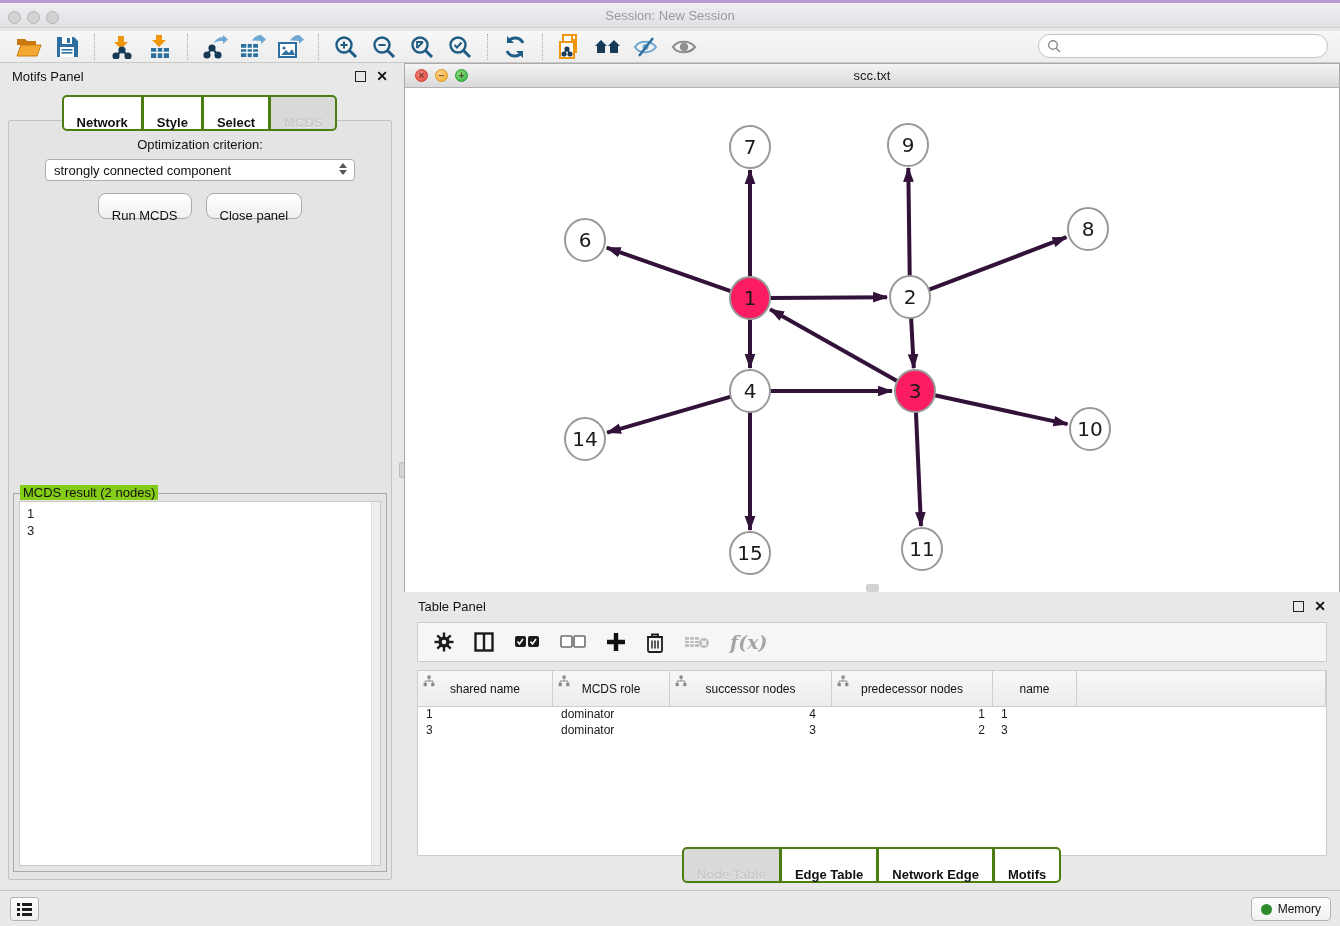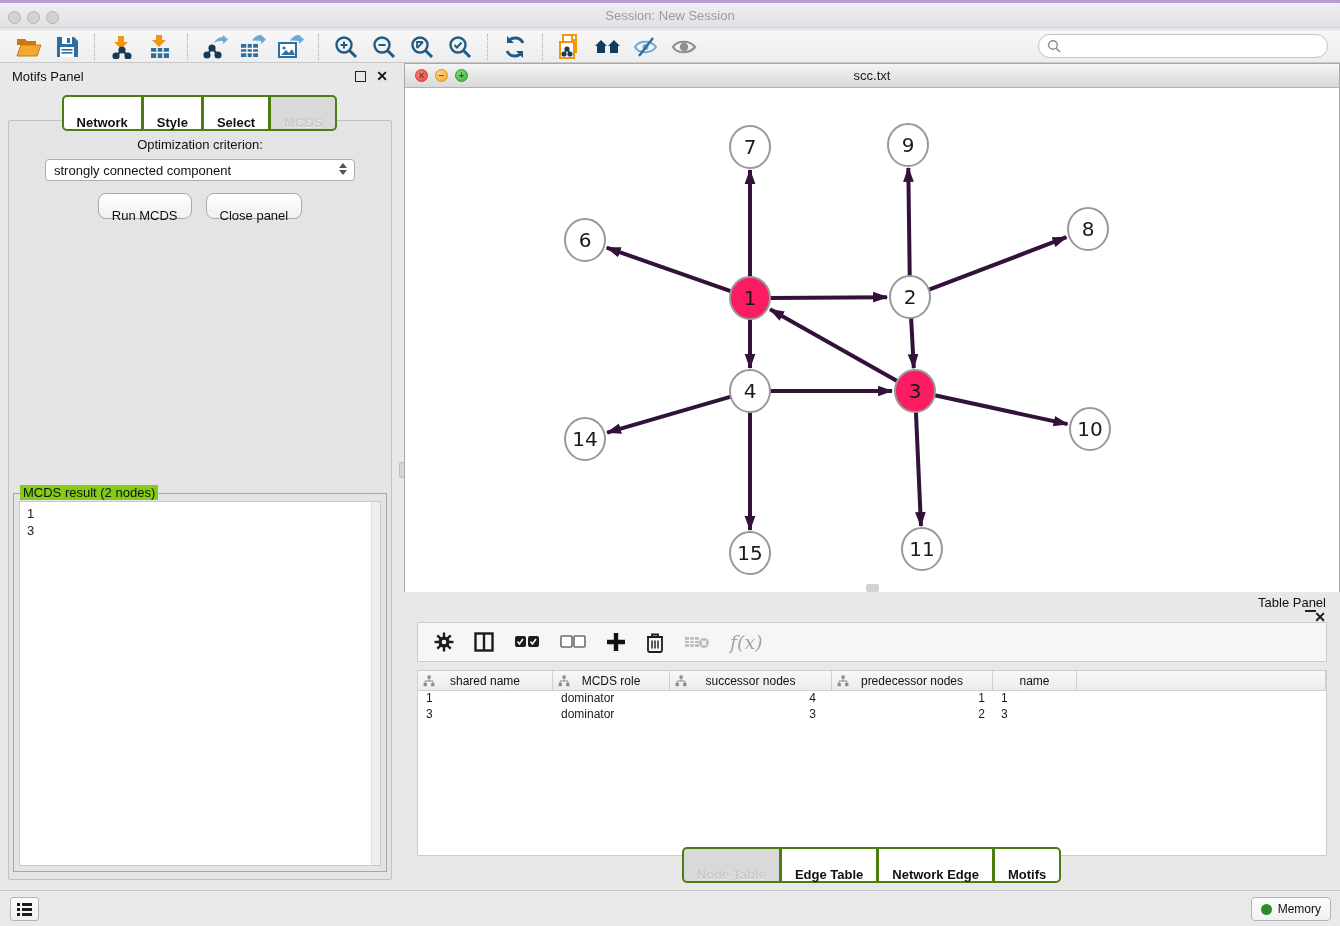--- a/index.html
+++ b/index.html
@@ -70,28 +70,28 @@
   .tl { position:absolute; top:5px; width:13px; height:13px; border-radius:50%;
     font-size:10px; font-weight:bold; text-align:center; line-height:12px; color:rgba(60,30,20,0.7); }
   .tl-close { left:10px; background:radial-gradient(circle at 35% 30%, #f4837a, #e4493d); border:1px solid #cf3a2e; }
   .tl-min { left:30px; background:radial-gradient(circle at 35% 30%, #fdd287, #f3a92f); border:1px solid #d8951f; }
   .tl-max { left:50px; background:radial-gradient(circle at 35% 30%, #8ada7a, #2fb440); border:1px solid #26992f; }
   .net-canvas { position:absolute; left:0; top:25px; width:934px; height:503px; background:#fff; }
   .net-grip { position:absolute; bottom:-1px; left:461px; width:13px; height:8px; background:#d2d2d2; border-radius:2px; }
 
   
   .table-panel { position:absolute; left:404px; top:592px; width:936px; height:298px; background:#e8e8e8; }
-  .tp-header { height:28px; display:flex; align-items:flex-end; padding:3px 14px;flex-direction:column; }
+  .tp-header { height:28px; display:flex; align-items:center; padding:3px 14px; }
   .tp-header .ph-title { font-size:13px; color:#111; flex:1; }
   .tp-toolbar { position:absolute; left:13px; right:13px; top:30px; height:40px;
     background:#f6f6f6; border:1px solid #cdcdcd; display:flex; align-items:center; gap:20px; padding-left:16px; }
-  .tp-ico { display:flex; align-items:center; justify-content:center; }
+  .tp-ico { display:flex; align-items:center; justify-content:center;font-weight:bold; }
   .fx-ico { font-family:"DejaVu Serif", serif; font-style:italic; font-size:19px; color:#a3a3a3; }
   .tp-table { position:absolute; left:13px; right:13px; top:78px; bottom:34px; background:#fff; border:1px solid #cdcdcd; }
-  .th-row { display:flex; height:20px; background:linear-gradient(#f8f8f8,#ececec); border-bottom:1px solid #cfcfcf; }
+  .th-row { display:flex; height:36px; background:linear-gradient(#f8f8f8,#ececec); border-bottom:1px solid #cfcfcf; }
   .th-cell { display:flex; align-items:center; justify-content:center; gap:5px; font-size:12px; color:#111;
     border-right:1px solid #cfcfcf; position:relative; }
   .th-cell .tree-ico { position:absolute; left:5px; top:4px; }
   .th-filler { flex:1; }
   .c0{width:135px;} .c1{width:117px;} .c2{width:162px;} .c3{width:161px;} .c4{width:84px;}
   .tr-row { display:flex; height:16px; font-size:12px; color:#1a1a1a; }
   .td { overflow:hidden; white-space:nowrap; }
   .td.al { text-align:left; padding-left:8px; }
   .td.ar { text-align:right; padding-right:16px; }
   .td.ar3 { text-align:right; padding-right:8px; }

